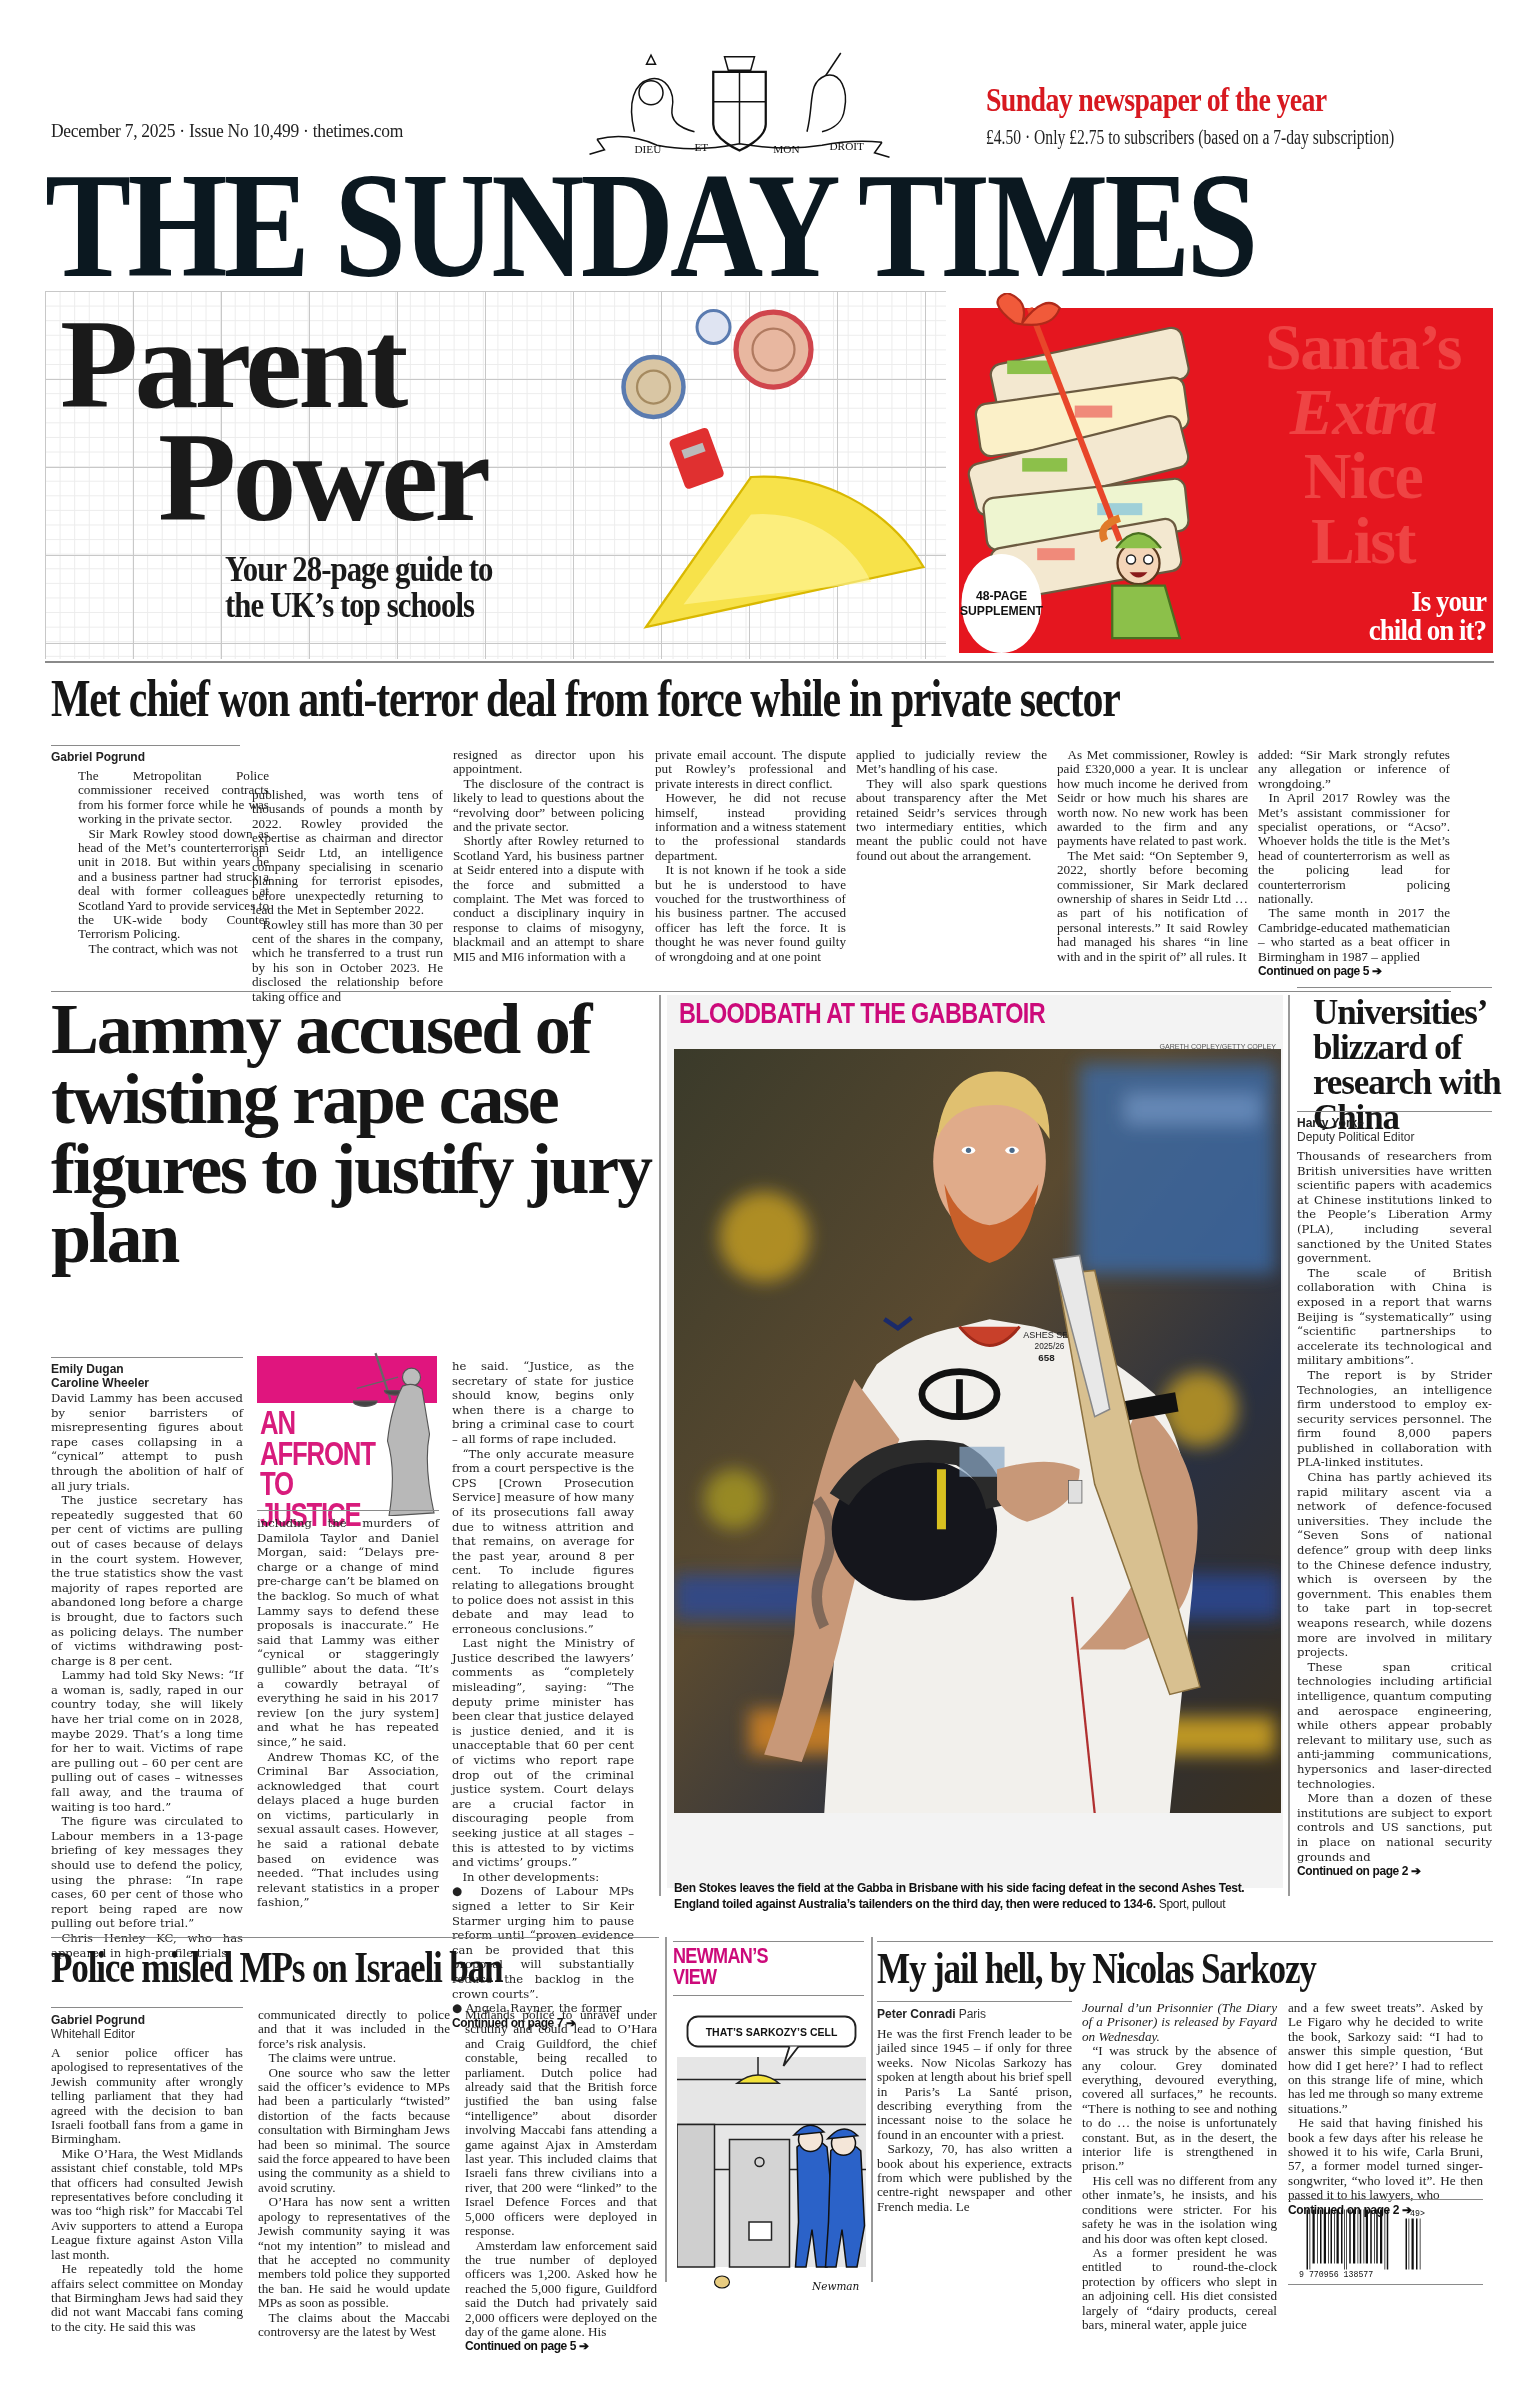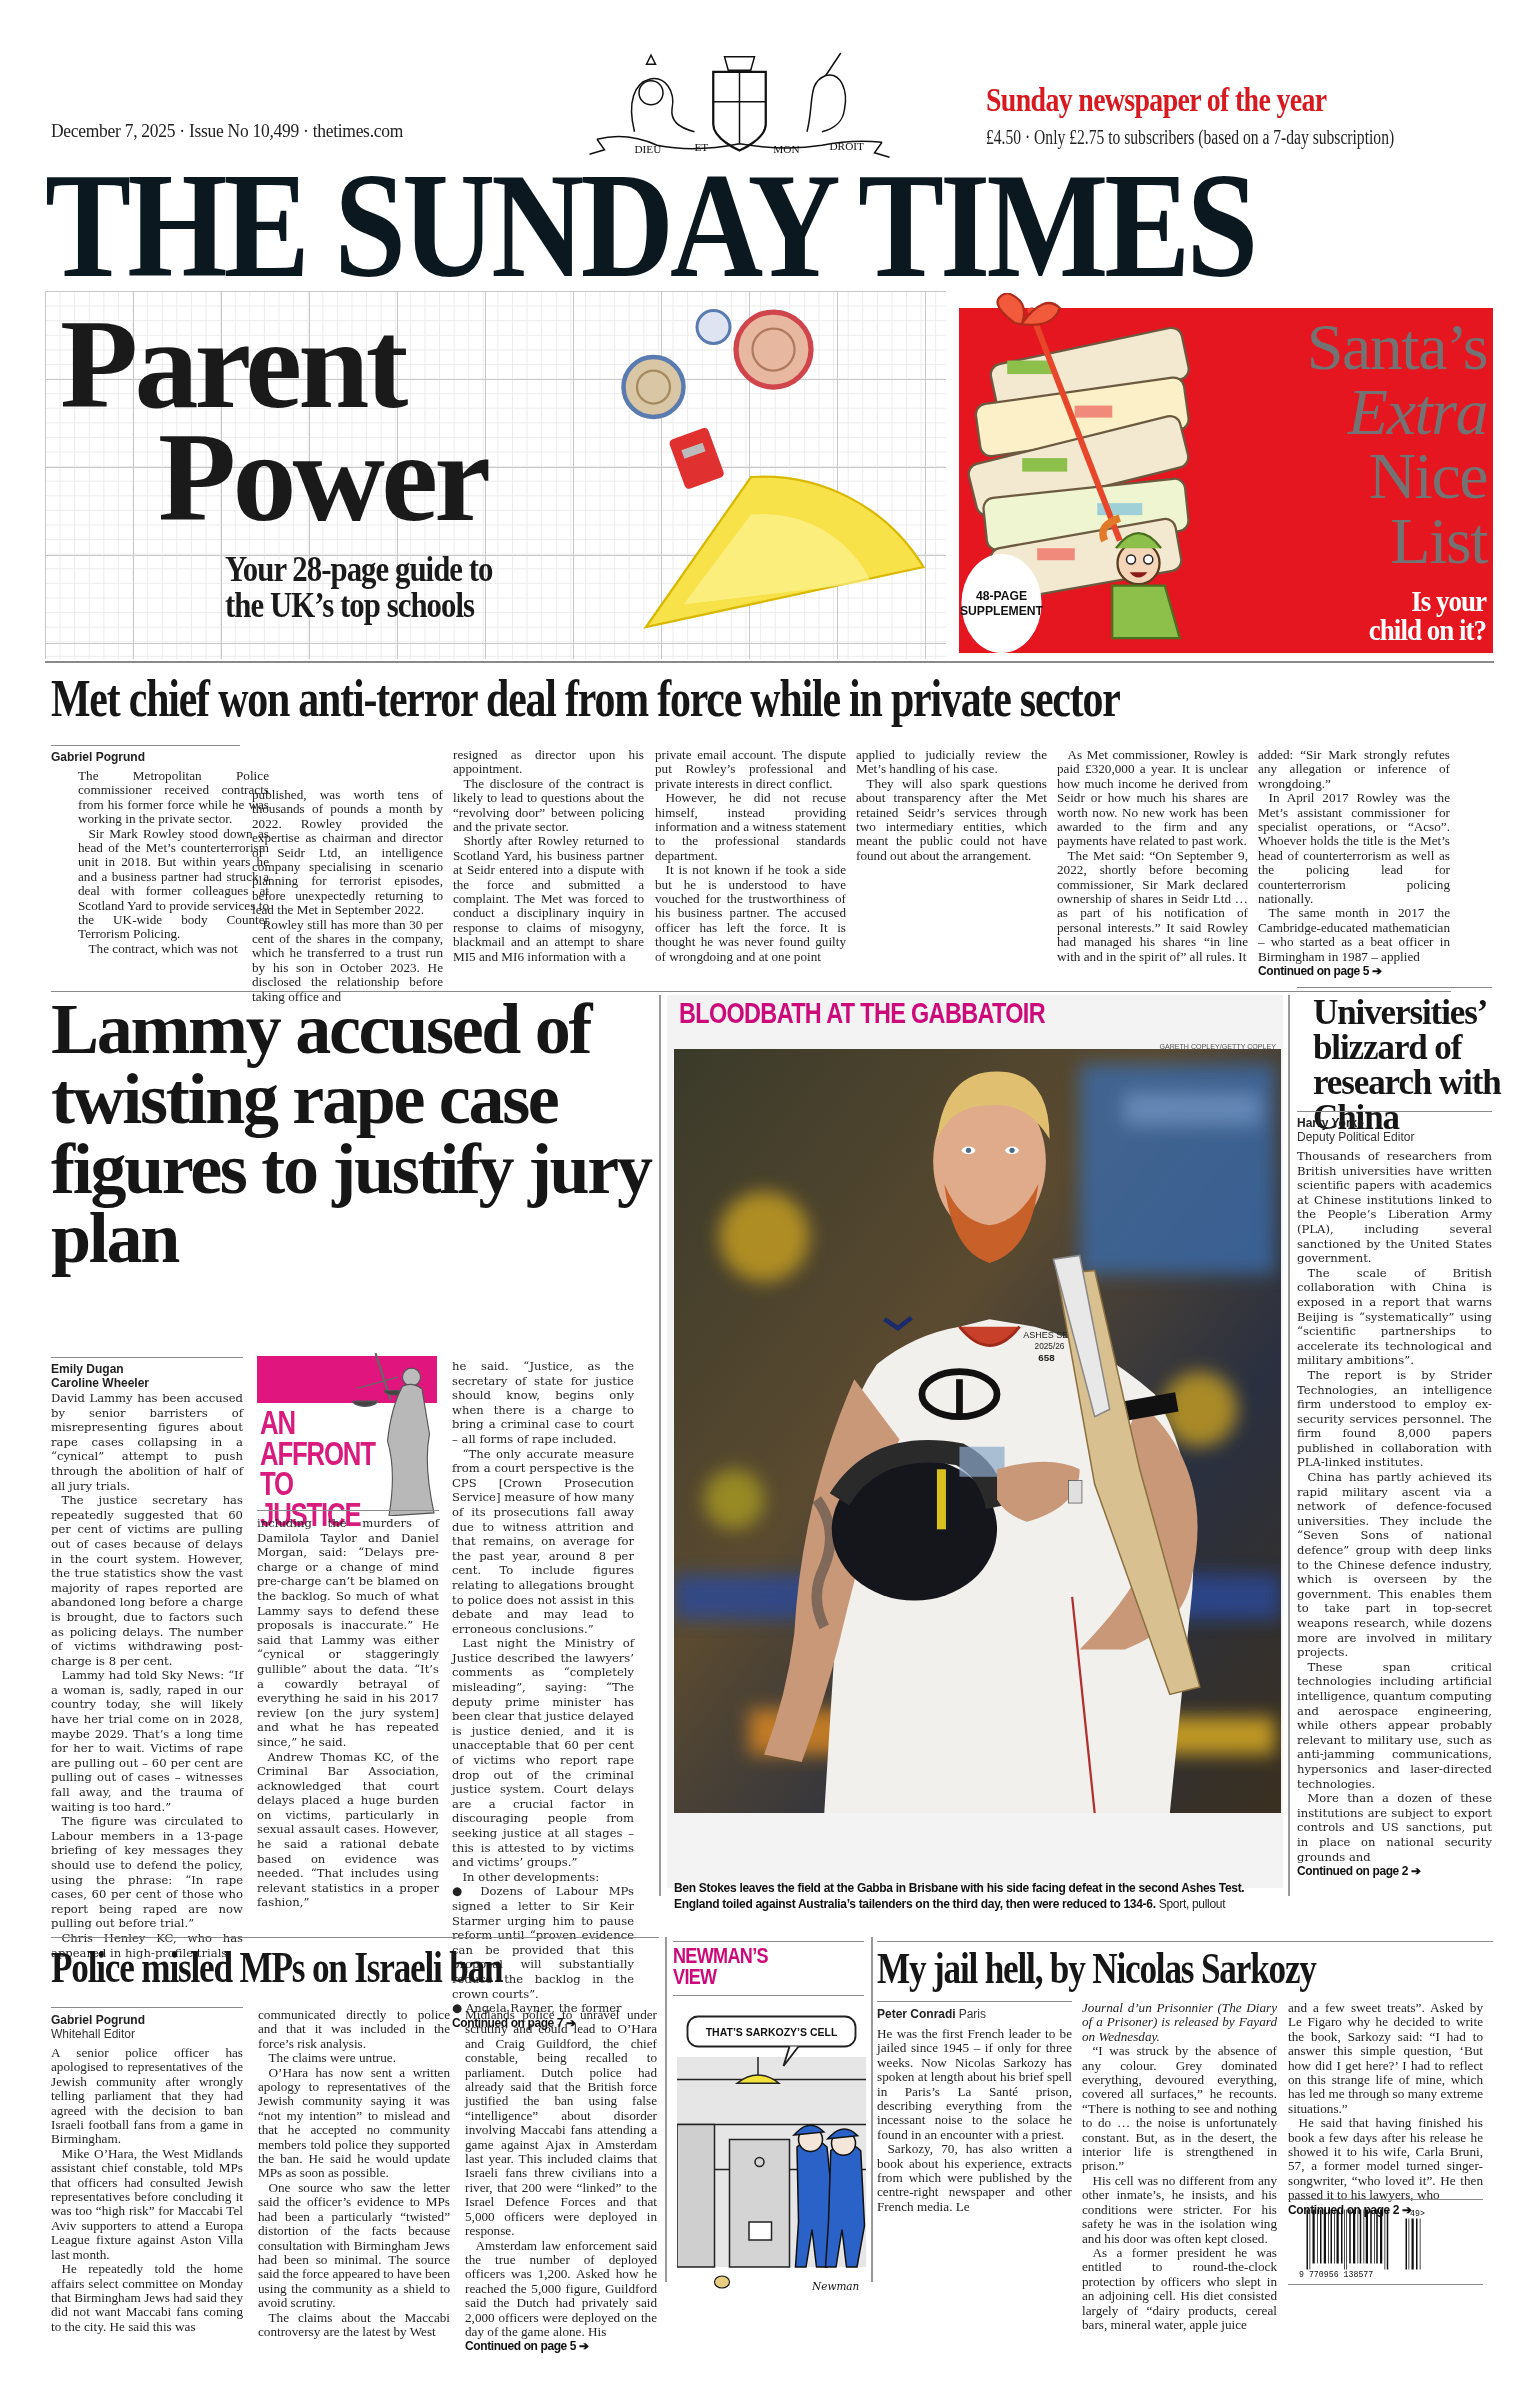--- a/index.html
+++ b/index.html
@@ -24,21 +24,21 @@
       linear-gradient(90deg, #ececec 0.8px, transparent 0.8px);
     background-size: 88px 88px, 88px 88px, 14.6px 14.6px, 14.6px 14.6px;
   }
   .pp-title { left: 60px; top: 308px; font-size: 128px; font-weight: 900; line-height: 0.88; letter-spacing: -3.8px; color: #1a1a1a; }
   .pp-title .l2 { display: block; padding-left: 98px; }
   .pp-sub { left: 225px; top: 552px; font-size: 35px; font-weight: bold; line-height: 1.02; letter-spacing: -1.1px; color: #1a1a1a; transform: scaleX(0.88); transform-origin: left; }
   .pencil-shavings { left: 601px; top: 297px; width: 330px; height: 345px; }
 
   .promo-right { left: 959px; top: 308px; width: 534px; height: 345px; background: #e5161f; }
   .santa-art { left: 947px; top: 293px; width: 338px; height: 364px; }
-  .santa-title { left: 1239px; top: 315px; width: 248px; text-align: right; color: #737373; font-size: 66px; font-weight: normal; line-height: 0.98; letter-spacing: -1.5px; }
+  .santa-title { left: 1239px; top: 315px; width: 248px; text-align: center; color: #ef4444; font-size: 66px; font-weight: bold; line-height: 0.98; letter-spacing: -1.5px; }
   .santa-title .it { font-style: italic; }
   .santa-q { left: 1261px; top: 587px; width: 225px; text-align: right; color: #fff; font-size: 30px; font-weight: bold; line-height: 0.95; letter-spacing: -1.1px; transform: scaleX(0.9); transform-origin: right; }
   .supp-badge { left: 957px; top: 554px; width: 89px; height: 99px; border-radius: 50%; background: #fff; display: flex; align-items: center; justify-content: center; text-align: center; font-family: "Liberation Sans", sans-serif; font-weight: bold; font-size: 13.5px; line-height: 1.05; color: #111; transform: scaleX(0.9); }
 
   
   .rule { background: #8a8a8a; height: 1.5px; }
   .vrule { background: #9a9a9a; width: 1.5px; }
 
   
   .lead-hl { left: 51px; top: 672px; font-size: 53px; font-weight: bold; letter-spacing: -1.5px; line-height: 1; white-space: nowrap; transform: scaleX(0.79); transform-origin: left; color: #161616; }
@@ -361,22 +361,22 @@
   <div class="byline-role">Whitehall Editor</div>
 </div>
 <div class="abs col times-col" style="left:51px; top:2046px; width:192px;">
   <p class="first">A senior police officer has apologised to representatives of the Jewish community after wrongly telling parliament that they had agreed with the decision to ban Israeli football fans from a game in Birmingham.</p>
   <p>Mike O’Hara, the West Midlands assistant chief constable, told MPs that officers had consulted Jewish representatives before concluding it was too “high risk” for Maccabi Tel Aviv supporters to attend a Europa League fixture against Aston Villa last month.</p>
   <p>He repeatedly told the home affairs select committee on Monday that Birmingham Jews had said they did not want Maccabi fans coming to the city. He said this was</p>
 </div>
 <div class="abs col times-col" style="left:258px; top:2008px; width:192px;">
   <p class="first">communicated directly to police and that it was included in the force’s risk analysis.</p>
   <p>The claims were untrue.</p>
+  <p>One source who saw the letter said the officer’s evidence to MPs had been a particularly “twisted” distortion of the facts because consultation with Birmingham Jews had been so minimal. The source said the force appeared to have been using the community as a shield to avoid scrutiny.</p>
   <p>O’Hara has now sent a written apology to representatives of the Jewish community saying it was “not my intention” to mislead and that he accepted no community members told police they supported the ban. He said he would update MPs as soon as possible.</p>
-  <p>One source who saw the letter said the officer’s evidence to MPs had been a particularly “twisted” distortion of the facts because consultation with Birmingham Jews had been so minimal. The source said the force appeared to have been using the community as a shield to avoid scrutiny.</p>
   <p>The claims about the Maccabi controversy are the latest by West</p>
 </div>
 <div class="abs col times-col" style="left:465px; top:2008px; width:192px;">
   <p class="first">Midlands police to unravel under scrutiny and could lead to O’Hara and Craig Guildford, the chief constable, being recalled to parliament. Dutch police had already said that the British force justified the ban using false “intelligence” about disorder involving Maccabi fans attending a game against Ajax in Amsterdam last year. This included claims that Israeli fans threw civilians into a river, that 200 were “linked” to the Israel Defence Forces and that 5,000 officers were deployed in response.</p>
   <p>Amsterdam law enforcement said the true number of deployed officers was 1,200. Asked how he reached the 5,000 figure, Guildford said the Dutch had privately said 2,000 officers were deployed on the day of the game alone. His</p>
   <div class="cont">Continued on page 5 ➔</div>
 </div>
 
 <div class="abs vrule" style="left:665px; top:1937px; height:345px;"></div>
 

